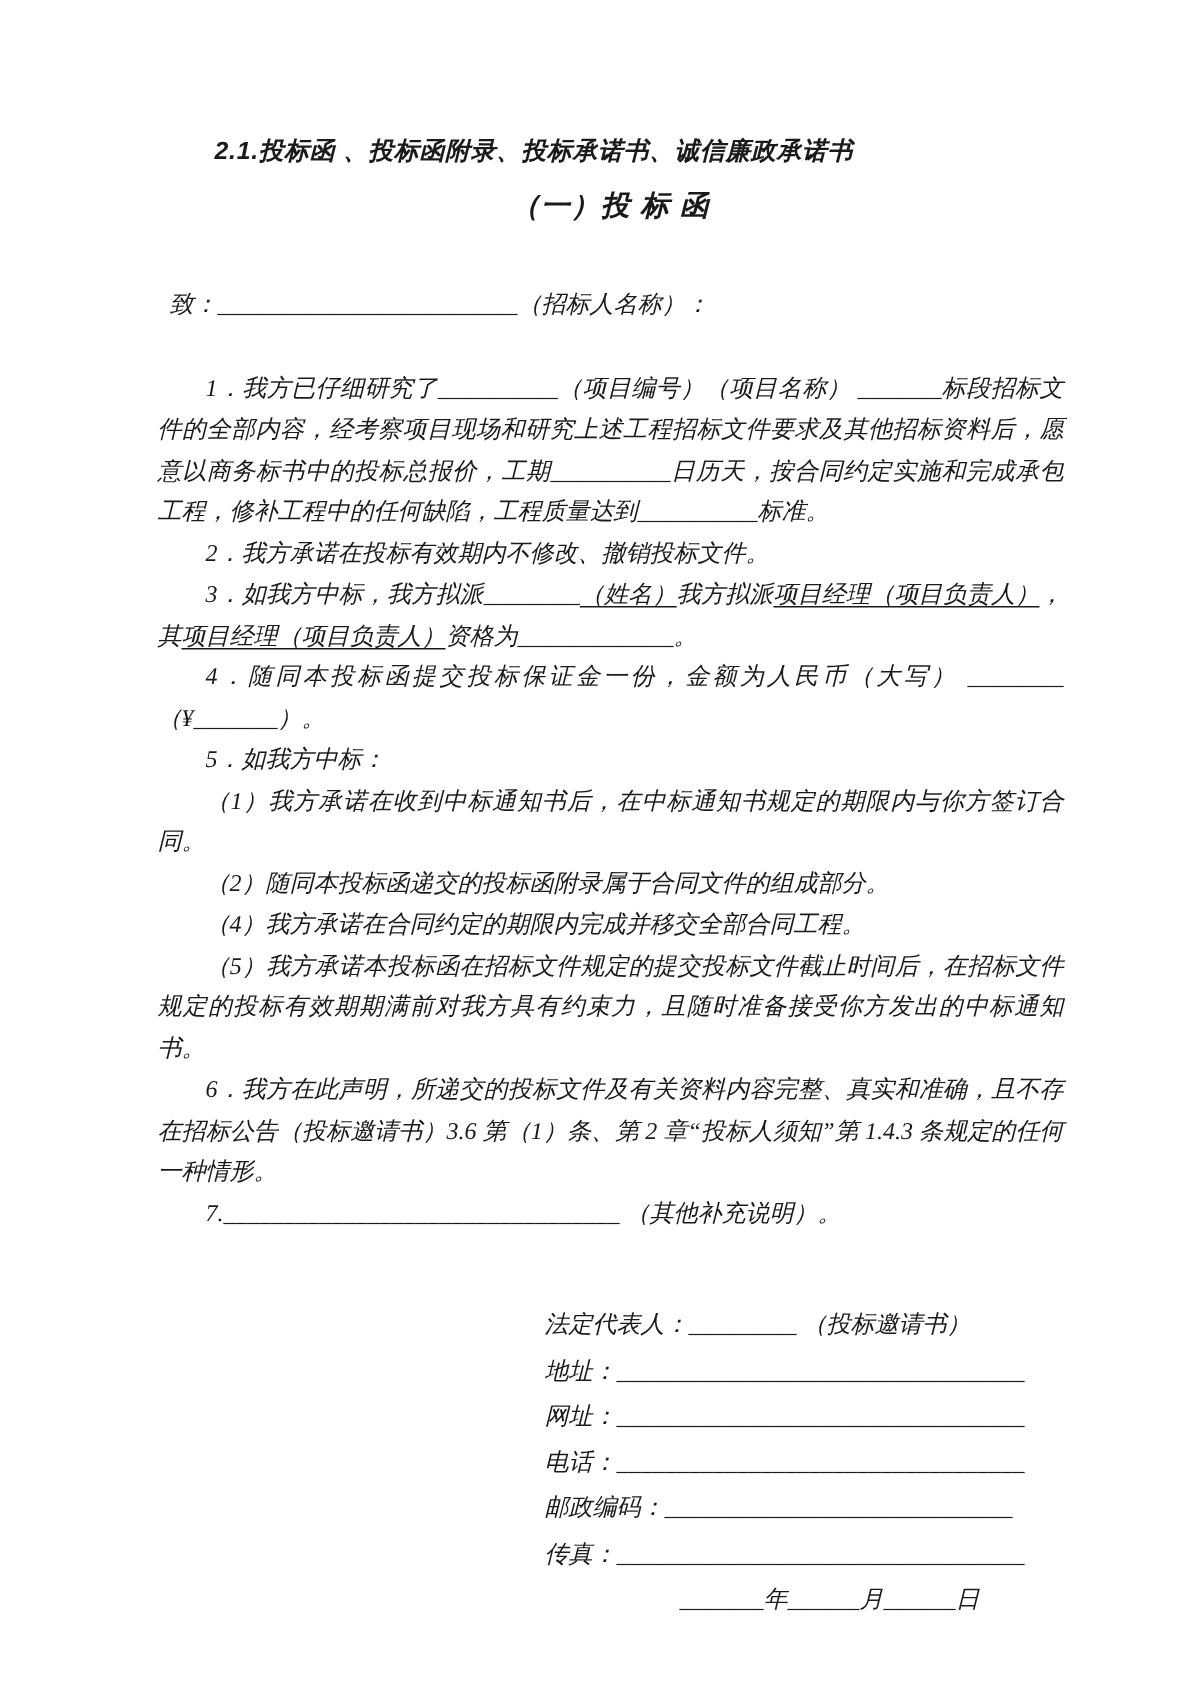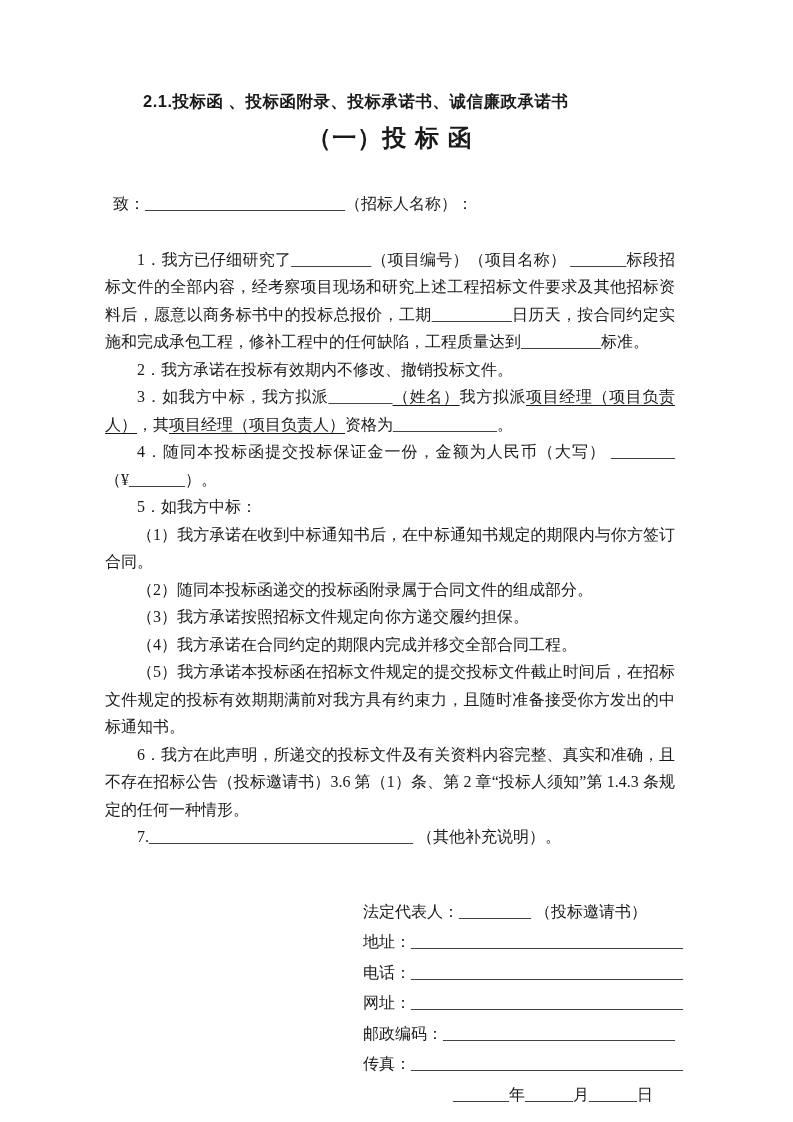--- a/index.html
+++ b/index.html
@@ -6,35 +6,36 @@
   html, body { margin: 0; padding: 0; background: #ffffff; }
   .page {
     position: relative;
     width: 793px;
     height: 1122px;
     margin: 0 auto;
     background: #ffffff;
     color: #1a1a1a;
     font-family: "Liberation Serif", "DejaVu Serif", serif;
     font-size: 16px;
-    padding: 90px 118px 0 105px;
+    padding: 90px 84px 0 105px;
     overflow: hidden;
+    font-style: italic;
   }
   .section-heading {
     font-family: "Liberation Sans", "DejaVu Sans", sans-serif;
     font-weight: bold;
     font-size: 16.5px;
     line-height: 22px;
     margin: 0 0 0 38px;
     letter-spacing: 0.5px;
   }
   .form-title {
     font-family: "Liberation Sans", "DejaVu Sans", sans-serif;
     font-weight: bold;
-    font-size: 24px;
+    font-size: 19px;
     line-height: 25px;
     text-align: center;
     margin: 13px 0 0 0;
     letter-spacing: 1px;
   }
   .salutation {
     margin: 40px 0 0 8px;
     line-height: 27.5px;
   }
   .body-block { margin-top: 28px; }
@@ -69,33 +70,32 @@
 
     <p class="para">2．我方承诺在投标有效期内不修改、撤销投标文件。</p>
 
     <p class="para"><span>3．如我方中标，我方拟派</span><span class="blank">________</span><span class="u">（姓名）</span><span>我方拟派</span><span class="u">项目经理（项目负责人）</span><span>，其</span><span class="u">项目经理（项目负责人）</span><span>资格为</span><span class="blank">_____________</span><span>。</span></p>
 
     <p class="para"><span>4．随同本投标函提交投标保证金一份，金额为人民币（大写） </span><span class="blank">________</span><span> （¥</span><span class="blank">_______</span><span>）。</span></p>
 
     <p class="para">5．如我方中标：</p>
     <p class="para">（1）我方承诺在收到中标通知书后，在中标通知书规定的期限内与你方签订合同。</p>
     <p class="para">（2）随同本投标函递交的投标函附录属于合同文件的组成部分。</p>
-    <p class="para">（3）我方承诺按照招标文件规定向你方递交履约担保。</p>
     <p class="para">（4）我方承诺在合同约定的期限内完成并移交全部合同工程。</p>
     <p class="para">（5）我方承诺本投标函在招标文件规定的提交投标文件截止时间后，在招标文件规定的投标有效期期满前对我方具有约束力，且随时准备接受你方发出的中标通知书。</p>
 
     <p class="para">6．我方在此声明，所递交的投标文件及有关资料内容完整、真实和准确，且不存在招标公告（投标邀请书）3.6 第（1）条、第 2 章“投标人须知”第 1.4.3 条规定的任何一种情形。</p>
 
     <p class="para"><span>7.</span><span class="blank">_________________________________</span><span> （其他补充说明）。</span></p>
 
   </div>
 
   <div class="signature-block">
     <p class="sig-line"><span>法定代表人：</span><span class="blank">_________</span><span> （投标邀请书）</span></p>
     <p class="sig-line"><span>地址：</span><span class="blank">__________________________________</span></p>
+    <p class="sig-line"><span>网址：</span><span class="blank">__________________________________</span></p>
     <p class="sig-line"><span>电话：</span><span class="blank">__________________________________</span></p>
-    <p class="sig-line"><span>网址：</span><span class="blank">__________________________________</span></p>
     <p class="sig-line"><span>邮政编码：</span><span class="blank">_____________________________</span></p>
     <p class="sig-line"><span>传真：</span><span class="blank">__________________________________</span></p>
     <p class="date-line"><span class="blank">_______</span><span>年</span><span class="blank">______</span><span>月</span><span class="blank">______</span><span>日</span></p>
   </div>
 
 </div>
 
 </body></html>

